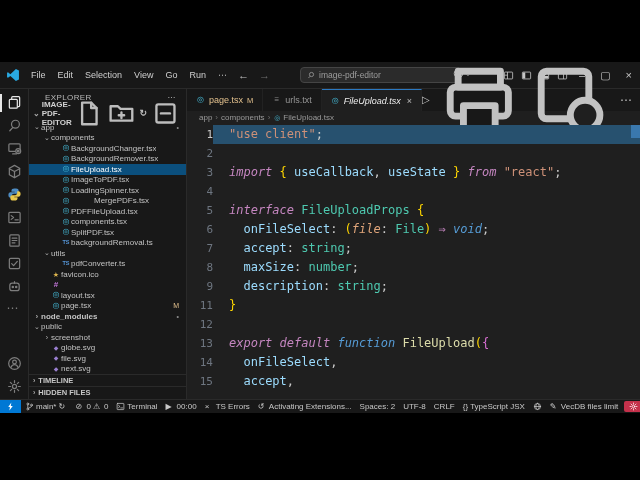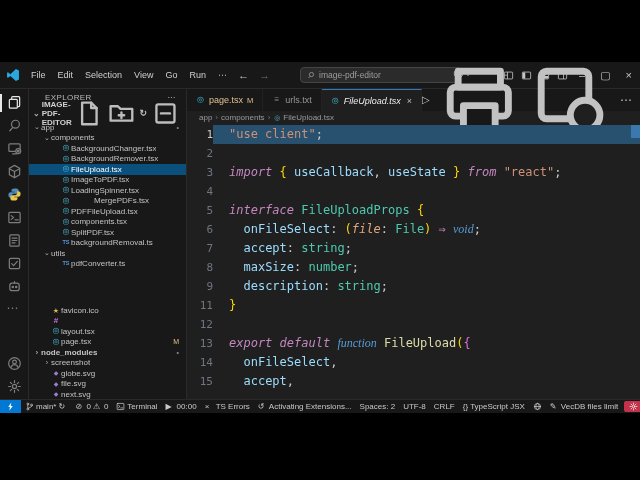--- a/index.html
+++ b/index.html
@@ -82,21 +82,21 @@
   .breadcrumb .fi{width:8px;font-size:7px;}
 
   .code{flex:1;position:relative;overflow:hidden;font-family:"DejaVu Sans Mono",monospace;
         font-size:12px;padding-top:2px;}
   .line{display:flex;height:19px;line-height:19px;}
   .ln{width:26px;flex:none;text-align:right;color:#6e7681;font-size:11px;}
   .lt{flex:1;white-space:pre;padding-left:16px;color:#cccccc;min-width:0;}
   .line.sel .lt{background:#27516f;}
   .line.sel .ln{color:#c9c9c9;}
   .tk-k{color:#c586c0;font-style:italic;}
-  .tk-kb{color:#569cd6;font-style:italic;font-family:Liberation Serif, serif;}
+  .tk-kb{color:#569cd6;font-style:italic;}
   .tk-t{color:#4ec9b0;}
   .tk-p{color:#9cdcfe;}
   .tk-f{color:#dcdcaa;}
   .tk-s{color:#ce9178;}
   .tk-d{color:#cccccc;}
   .tk-b1{color:#ffd700;}
   .tk-b2{color:#da70d6;}
   .tk-pa{color:#e0a57a;font-style:italic;}
   .tk-ar{color:#c586c0;}
   .ruler-mark{position:absolute;right:0;top:2px;width:9px;height:13px;background:#3a78ad;}
@@ -358,21 +358,21 @@
           </div>
           <div class="tree-row" style="padding-left: 14px;">
             <span class="tr-chev">⌄</span>
             <span style="overflow: hidden; text-overflow: ellipsis;">utils</span>
           </div>
           <div class="tree-row" style="padding-left: 24px;">
             <span class="tr-chev"></span>
             <span class="fi fi-ts">TS</span>
             <span style="overflow: hidden; text-overflow: ellipsis;">pdfConverter.ts</span>
           </div>
-          <div class="tree-row" style="padding-left: 14px; margin-top: 36px;">
+          <div class="tree-row" style="padding-left: 14px;">
             <span class="tr-chev"></span>
             <span class="fi fi-star">★</span>
             <span style="overflow: hidden; text-overflow: ellipsis;">favicon.ico</span>
           </div>
           <div class="tree-row" style="padding-left: 14px;">
             <span class="tr-chev"></span>
             <span class="fi fi-css">#</span>
             <span style="overflow: hidden; text-overflow: ellipsis; margin-top: 15px;">globals.css</span>
           </div>
           <div class="tree-row" style="padding-left: 14px;">
@@ -383,20 +383,24 @@
           <div class="tree-row" style="padding-left: 14px;">
             <span class="tr-chev"></span>
             <span class="fi fi-react">◎</span>
             <span style="overflow: hidden; text-overflow: ellipsis;">page.tsx</span>
             <span class="tr-badge">M</span>
           </div>
           <div class="tree-row" style="padding-left: 4px; font-weight: bold;">
             <span class="tr-chev">›</span>
             <span style="overflow: hidden; text-overflow: ellipsis;">node_modules</span>
             <span class="tr-badge dim">•</span>
+          </div>
+          <div class="tree-row" style="padding-left: 4px;">
+            <span class="tr-chev">⌄</span>
+            <span style="overflow: hidden; text-overflow: ellipsis;">public</span>
           </div>
           <div class="tree-row" style="padding-left: 14px;">
             <span class="tr-chev">›</span>
             <span style="overflow: hidden; text-overflow: ellipsis;">screenshot</span>
           </div>
           <div class="tree-row" style="padding-left: 14px;">
             <span class="tr-chev"></span>
             <span class="fi fi-svg">◆</span>
             <span style="overflow: hidden; text-overflow: ellipsis;">globe.svg</span>
           </div>

